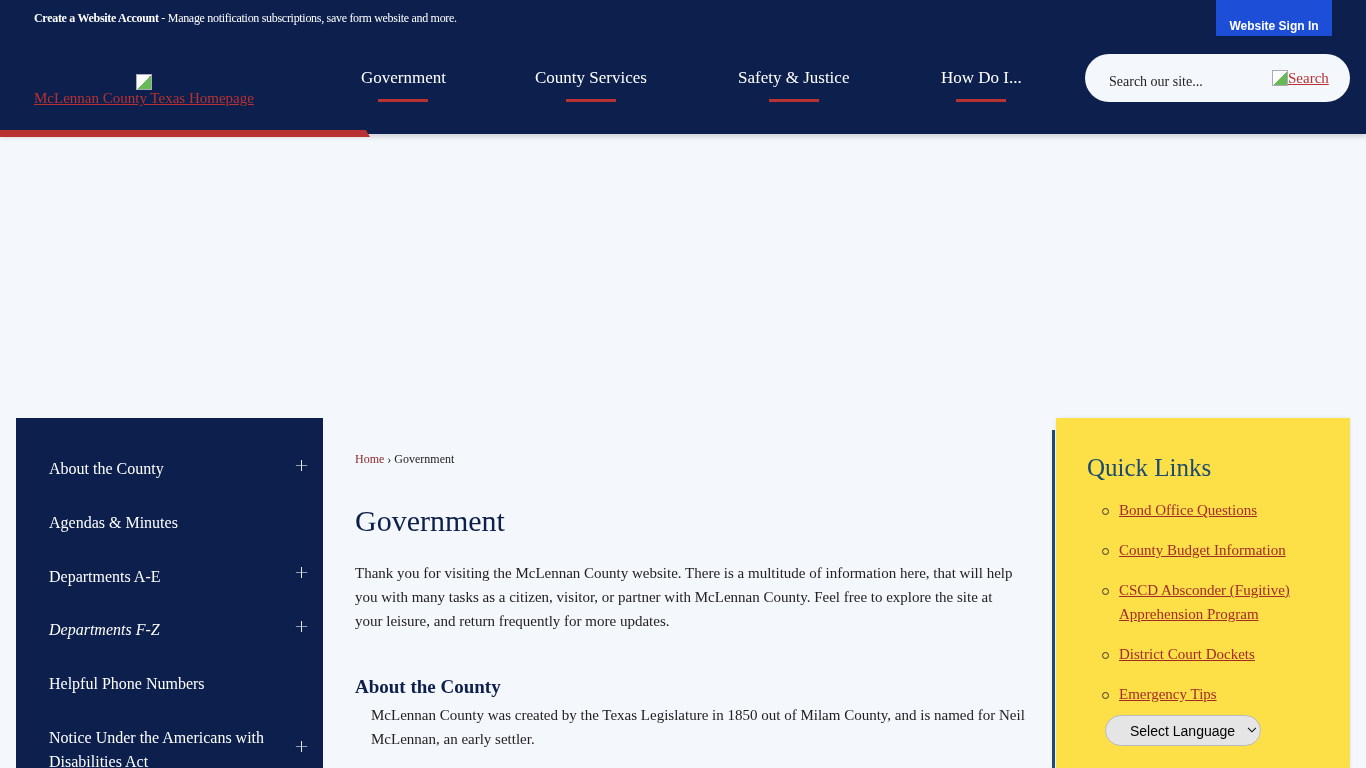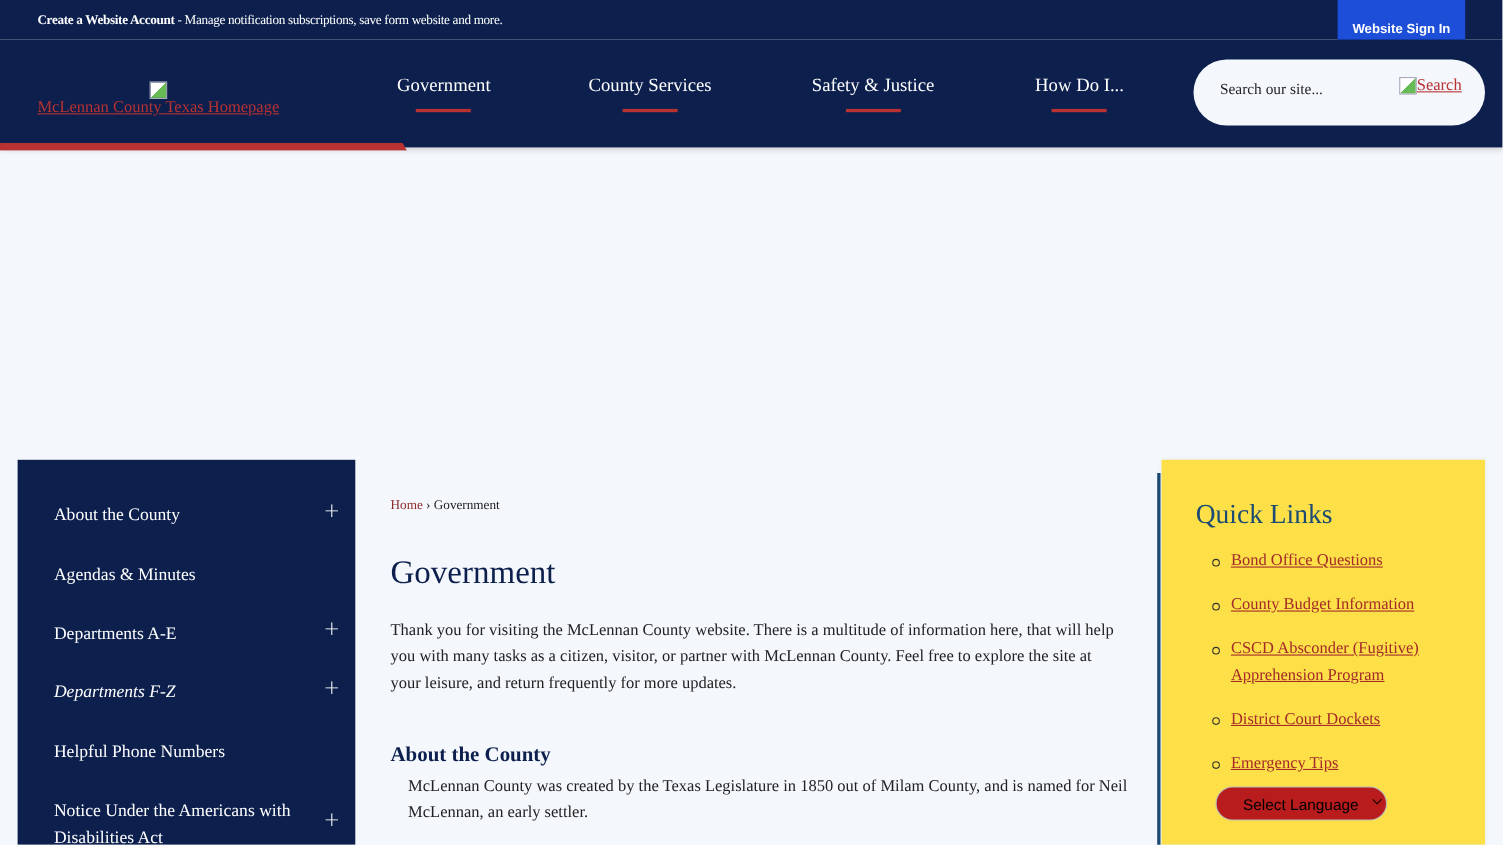--- a/index.html
+++ b/index.html
@@ -20,21 +20,21 @@
   .redstripe { position: absolute; left: 0; top: 130px; width: 370px; height: 7px; background: #b83232;
                clip-path: polygon(0 0, 366px 0, 100% 100%, 0 100%); }
   .logo { position: absolute; left: 34px; top: 74px; display: flex; align-items: center; flex-direction: column; }
   .logo .brk { width: 16px; height: 16px; border: 1px solid #aab; background: linear-gradient(135deg, #fff 50%, #6b5 50%); margin-right: 0; }
   .logo a { color: #b83232; font-size: 15px; text-decoration: underline; }
 
   .nav { position: absolute; top: 68px; left: 0; }
   .nav-item { position: absolute; top: 0; color: #fff; font-size: 17px; white-space: nowrap; cursor: pointer; text-align: center; }
   .nav-item .bar { display: block; margin: 11px auto 0; height: 3px; width: 50px; background: #b83232; }
 
-  .search { position: absolute; left: 1085px; top: 54px; width: 265px; height: 60px; background: #f4f7fc; border-radius: 30px; }
+  .search { position: absolute; left: 1085px; top: 54px; width: 265px; height: 48px; background: #f4f7fc; border-radius: 30px; }
   .search input { position: absolute; left: 24px; top: 20px; width: 150px; border: none; background: transparent;
                   font-family: "Liberation Serif", serif; font-size: 14px; color: #222; outline: none; }
   .search input::placeholder { color: #222; }
   .search .sbtn { position: absolute; left: 187px; top: 14px; display: flex; align-items: flex-start; cursor: pointer; }
   .search .sbtn .brk { width: 16px; height: 16px; border: 1px solid #aab; background: linear-gradient(135deg, #fff 50%, #6b5 50%); }
   .search .sbtn span { color: #b83232; font-size: 15px; text-decoration: underline; margin-top: 2px; }
 
   
   .sidebar { position: absolute; left: 16px; top: 418px; width: 307px; height: 350px; background: #0c1f4d; }
   .side-item { position: absolute; left: 33px; color: #fff; font-size: 16px; line-height: 24px; cursor: pointer; width: 260px; }
@@ -52,21 +52,21 @@
   
   .ql { position: absolute; left: 1056px; top: 418px; width: 294px; height: 350px; background: #fde047;
         box-shadow: 0 0 4px rgba(0,0,0,0.08); }
   .ql .rule { position: absolute; left: -4px; top: 12px; width: 3px; height: 340px; background: #1b4a73; }
   .ql h2 { position: absolute; left: 31px; top: 36px; font-size: 25px; font-weight: normal; color: #1b4a73; }
   .ql ul { position: absolute; left: 46px; top: 80px; list-style: none; width: 200px; }
   .ql li { position: relative; padding-left: 17px; font-size: 15px; line-height: 24px; margin-bottom: 16px; }
   .ql li::before { content: ""; position: absolute; left: 0; top: 10px; width: 5px; height: 5px; border: 1px solid #333; border-radius: 50%; }
   .ql li a { color: #a52a2a; text-decoration: underline; cursor: pointer; }
 
-  .lang { position: absolute; left: 1105px; top: 715px; width: 156px; height: 31px; background: #b91c1c;
+  .lang { position: absolute; left: 1105px; top: 715px; width: 156px; height: 31px; background: #e5e5e5;
           border: 1px solid #bbb; border-radius: 16px; font-family: "Liberation Sans", "DejaVu Sans", sans-serif;
           font-size: 14px; color: #000; display: flex; align-items: center; padding-left: 24px; cursor: pointer; }
   .lang .chev { position: absolute; right: 4px; top: 6px; font-size: 11px; font-weight: bold; }
 </style>
 </head>
 <body>
 
 <div class="topbar">
   <div class="msg">
     <b>Create a Website Account</b><span> - Manage notification subscriptions, save form website and more.</span>

